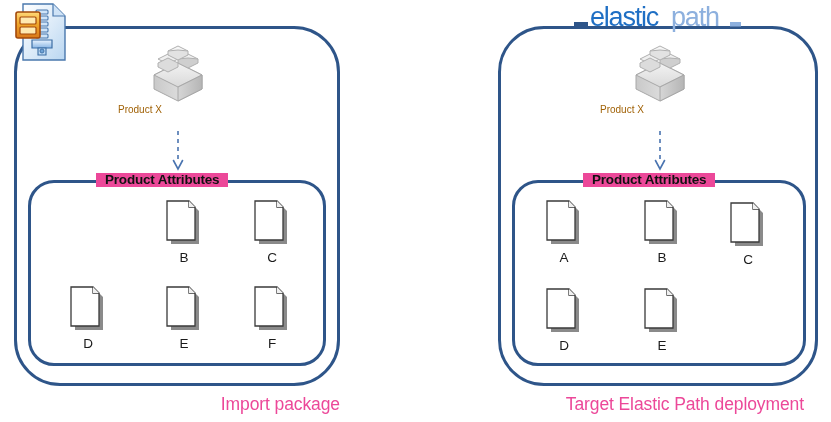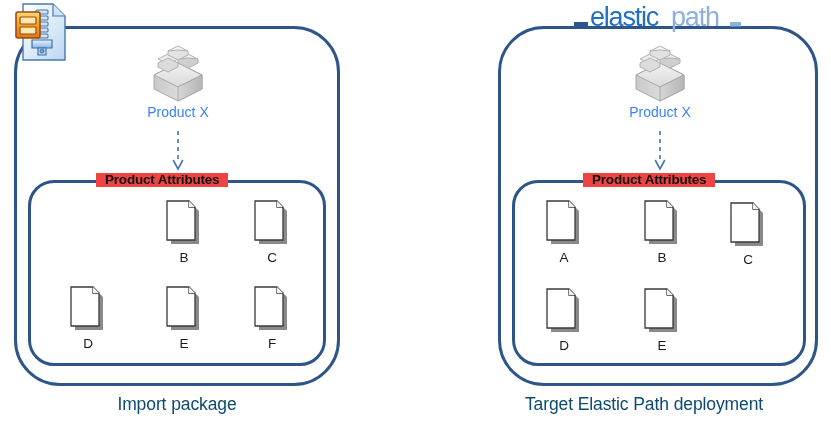--- a/index.html
+++ b/index.html
@@ -36,43 +36,43 @@
   .inner-box {
     position: absolute;
     border: 3px solid #2E5589;
     border-radius: 26px;
     box-sizing: border-box;
     background: transparent;
   }
   
   .inner-legend {
     position: absolute;
-    background: #ef4444;
+    background: #ec4899;
     padding: 0 9px;
     font-size: 13.5px;
     font-weight: bold;
     color: #111111;
     white-space: nowrap;
     letter-spacing: -0.2px;
     line-height: 14px;
     text-align: right;
   }
 
   
   .product-block {
     position: absolute;
     width: 56px;
     height: 58px;
   }
   .product-label {
     position: absolute;
-    font-size: 14px;
-    color: #3b82f6;
+    font-size: 10px;
+    color: #a16207;
     white-space: nowrap;
-    text-align: center;
+    text-align: left;
   }
 
   
   .arrow {
     position: absolute;
     width: 14px;
     height: 40px;
   }
 
   
@@ -100,23 +100,23 @@
   
   .ep-logo {
     position: absolute;
     height: 34px;
   }
 
   
   .caption {
     position: absolute;
     font-size: 17.5px;
-    color: #0c4a6e;
+    color: #ec4899;
     white-space: nowrap;
-    text-align: center;
+    text-align: right;
     letter-spacing: -0.1px;
   }
 </style>
 </head>
 <body>
 
 <div class="stage">
 
   <div class="panel">
 

